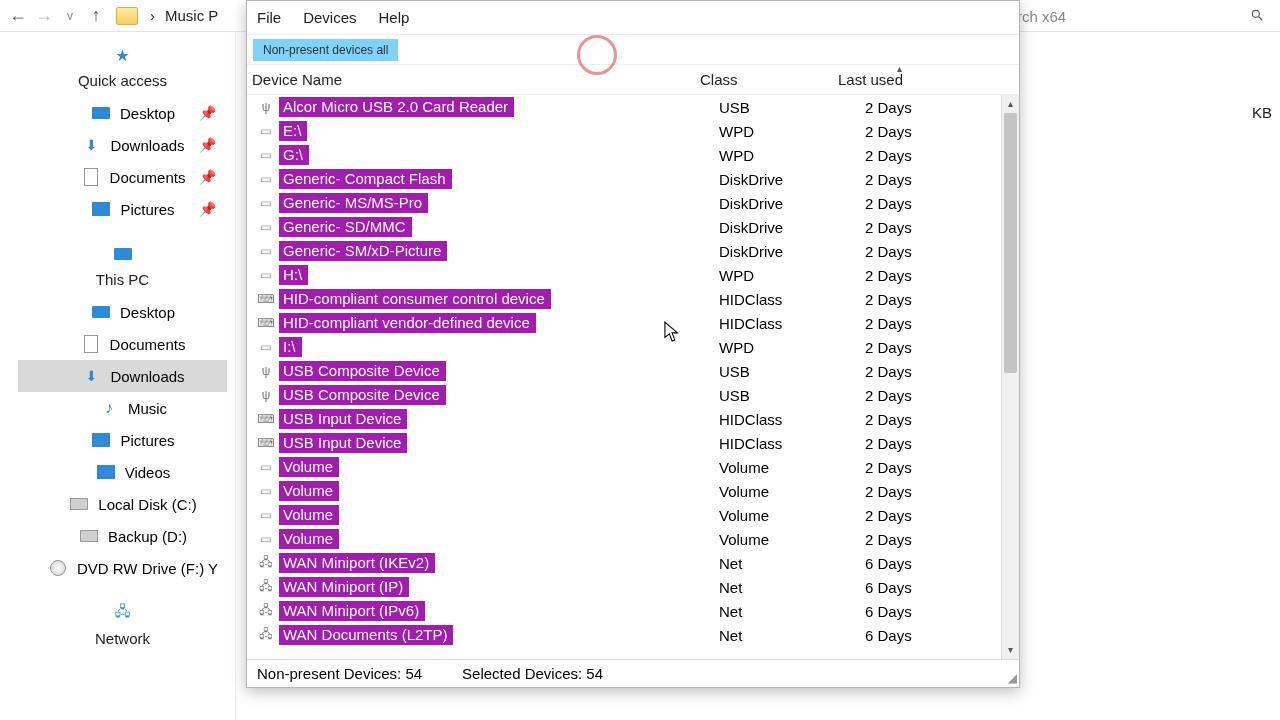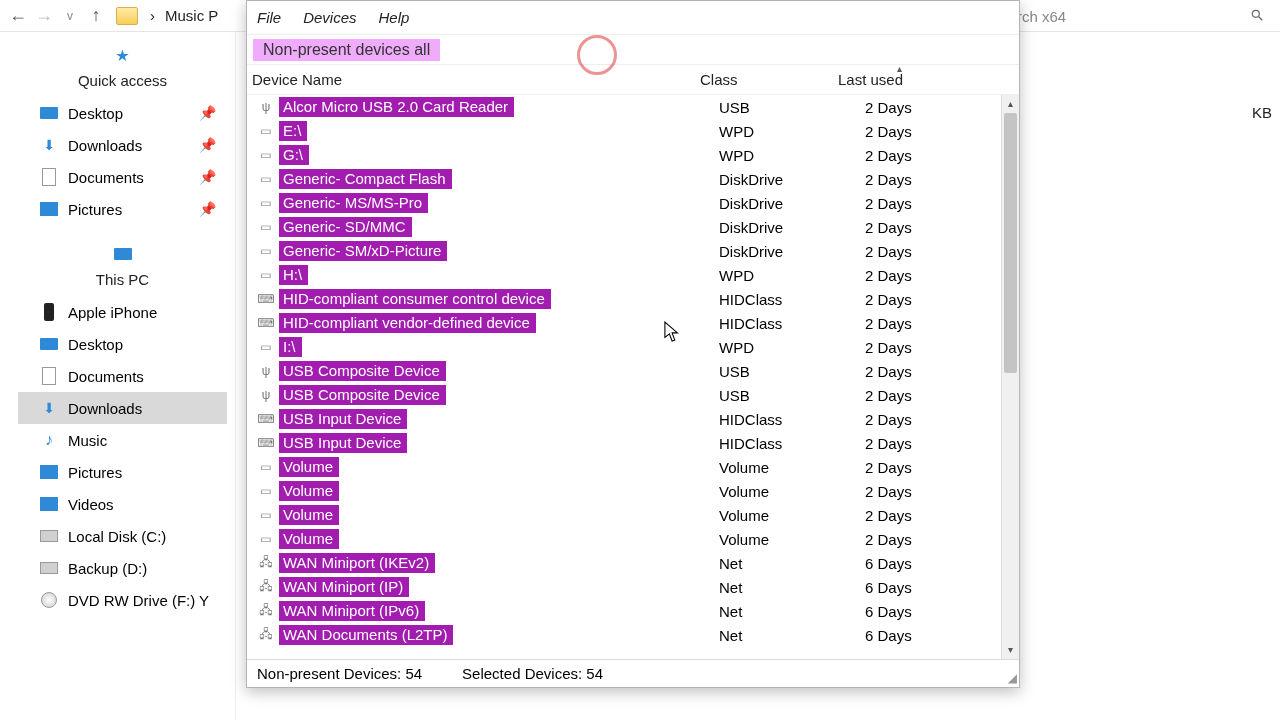--- a/index.html
+++ b/index.html
@@ -8,41 +8,41 @@
   .explorer-toolbar { height: 32px; display: flex; align-items: center; padding: 0 6px; border-bottom: 1px solid #e5e5e5; gap: 2px; }
   .nav-arrow { width: 24px; height: 24px; display: inline-flex; align-items:center; justify-content:center; color:#555; font-size:18px; }
   .folder-glyph { width:22px; height:18px; background: linear-gradient(#ffe9a6,#f7cf5a); border:1px solid #d7b24a; border-radius:2px; margin: 0 6px; display:inline-block; }
   .addr { padding:0 4px; color:#222; }
   .search-box { position:absolute; right:10px; top:4px; width:260px; height:24px; display:flex; align-items:center; justify-content:space-between; padding:0 6px; color:#888; border-left:1px solid #ddd;}
   .search-box svg { width:14px; height:14px; stroke:#666; fill:none; }
   .explorer-body { display:flex; height:calc(720px - 32px); }
   .sidebar { width:236px; padding:14px 8px 0 18px; border-right:1px solid #eee; }
   .sb-group { margin-bottom:20px; }
   .sb-head { display:flex; align-items:center; gap:8px; font-size:15px; color:#222; margin-bottom:8px;flex-direction:column; }
-  .sb-item { display:flex; align-items:center; gap:10px; height:32px; padding-left:22px; color:#000; position:relative; }
+  .sb-item { display:flex; align-items:center; gap:10px; height:32px; padding-left:22px; color:#000; position:relative;justify-content:center; }
   .sb-item .pin { position:absolute; right:10px; color:#888; font-size:14px; }
   .sb-item.sel { background:#d9d9d9; }
   .ic { width:18px; height:18px; display:inline-flex; align-items:center; justify-content:center; }
   .ic-star::before{content:"★"; color:#2e89d6; font-size:16px;}
   .ic-desktop-blue{ width:18px;height:12px;background:#2e89d6;border-radius:1px; position:relative;}
   .ic-doc{ width:14px;height:18px;background:#fff;border:1px solid #999;}
   .ic-pic{ width:18px;height:14px;background:#2e89d6;border:1px solid #2e89d6;}
   .ic-phone{ width:10px;height:18px;background:#222;border-radius:2px;}
   .ic-video{ width:18px;height:14px;background:#2e89d6;}
   .ic-disk{ width:18px;height:12px;background:#d0d0d0;border:1px solid #999;}
   .ic-dvd{ width:16px;height:16px;border-radius:50%;background:radial-gradient(#fff,#ccc);border:1px solid #999;}
   .ic-net::before{content:"🖧"; color:#2e89d6; font-size:14px;}
   .content-back { flex:1; padding:10px 12px; position:relative; }
   .kb-tag { position:absolute; right:8px; top:60px; color:#222;margin-top:12px; }
   
   .app-window { position:absolute; left:246px; top:0; width:774px; height:688px; background:#fff; border:1px solid #b5b5b5; box-shadow:0 4px 14px rgba(0,0,0,0.25); display:flex; flex-direction:column; }
-  .app-menubar { height:34px; display:flex; align-items:center; padding:8px 10px; gap:22px; border-bottom:1px solid #eee;font-style:italic;}
+  .app-menubar { height:34px; display:flex; align-items:center; padding:8px 10px; gap:22px; border-bottom:1px solid #eee;}
   .app-menubar span { color:#222; }
   .app-toolbar { height:30px; display:flex; align-items:center; padding:0 6px; border-bottom:1px solid #eee; }
-  .tool-btn { background:#f0abfc; color:#333; padding:2px 10px; height:22px; display:flex; align-items:center; font-size:16px; }
+  .tool-btn { background:#7dd3fc; color:#333; padding:2px 10px; height:22px; display:flex; align-items:center; font-size:12px; }
   .click-marker { position:absolute; left:330px; top:34px; width:40px; height:40px; border:3px solid rgba(220,60,60,0.55); border-radius:50%; pointer-events:none; }
   .cursor { position:absolute; left:417px; top:320px; pointer-events:none; z-index:50;}
   .cursor svg{ width:18px; height:22px; }
   .list-wrap { flex:1; display:flex; flex-direction:column; overflow:hidden; }
   .list-header { height:30px; display:flex; align-items:center; padding-left:5px; border-bottom:1px solid #eee; color:#222; font-size:15px; position:relative;}
   .col-name { width:448px; }
   .col-class { width:138px; }
   .col-last { flex:1; position:relative; }
   .sort-caret { position:absolute; left:650px; top:-2px; color:#555; font-size:10px;}
   .list-body { flex:1; overflow:hidden; position:relative; }
@@ -121,26 +121,20 @@
     <div class="sb-group">
       <div class="sb-head">
         <span class="ic">
             <span class="ic-desktop-blue"></span>
           </span>
         <span>This PC</span>
       </div>
       <div id="sb-pc">
           <div class="sb-item">
             <span class="ic">
-              <span class="ic-phone"></span>
-            </span>
-            <span>Apple iPhone</span>
-          </div>
-          <div class="sb-item">
-            <span class="ic">
               <span class="ic-desktop-blue"></span>
             </span>
             <span>Desktop</span>
           </div>
           <div class="sb-item">
             <span class="ic">
               <span class="ic-doc"></span>
             </span>
             <span>Documents</span>
           </div>
@@ -180,20 +174,26 @@
             </span>
             <span>Backup (D:)</span>
           </div>
           <div class="sb-item">
             <span class="ic">
               <span class="ic-dvd"></span>
             </span>
             <span>DVD RW Drive (F:) Y</span>
           </div>
         </div>
+    </div>
+    <div class="sb-group">
+      <div class="sb-head">
+        <span class="ic ic-net"></span>
+        <span>Network</span>
+      </div>
     </div>
   </div>
   <div class="content-back">
     <span class="kb-tag">KB</span>
   </div>
 </div>
 
 <div class="app-window">
   <div class="app-menubar">
     <span>File</span>

